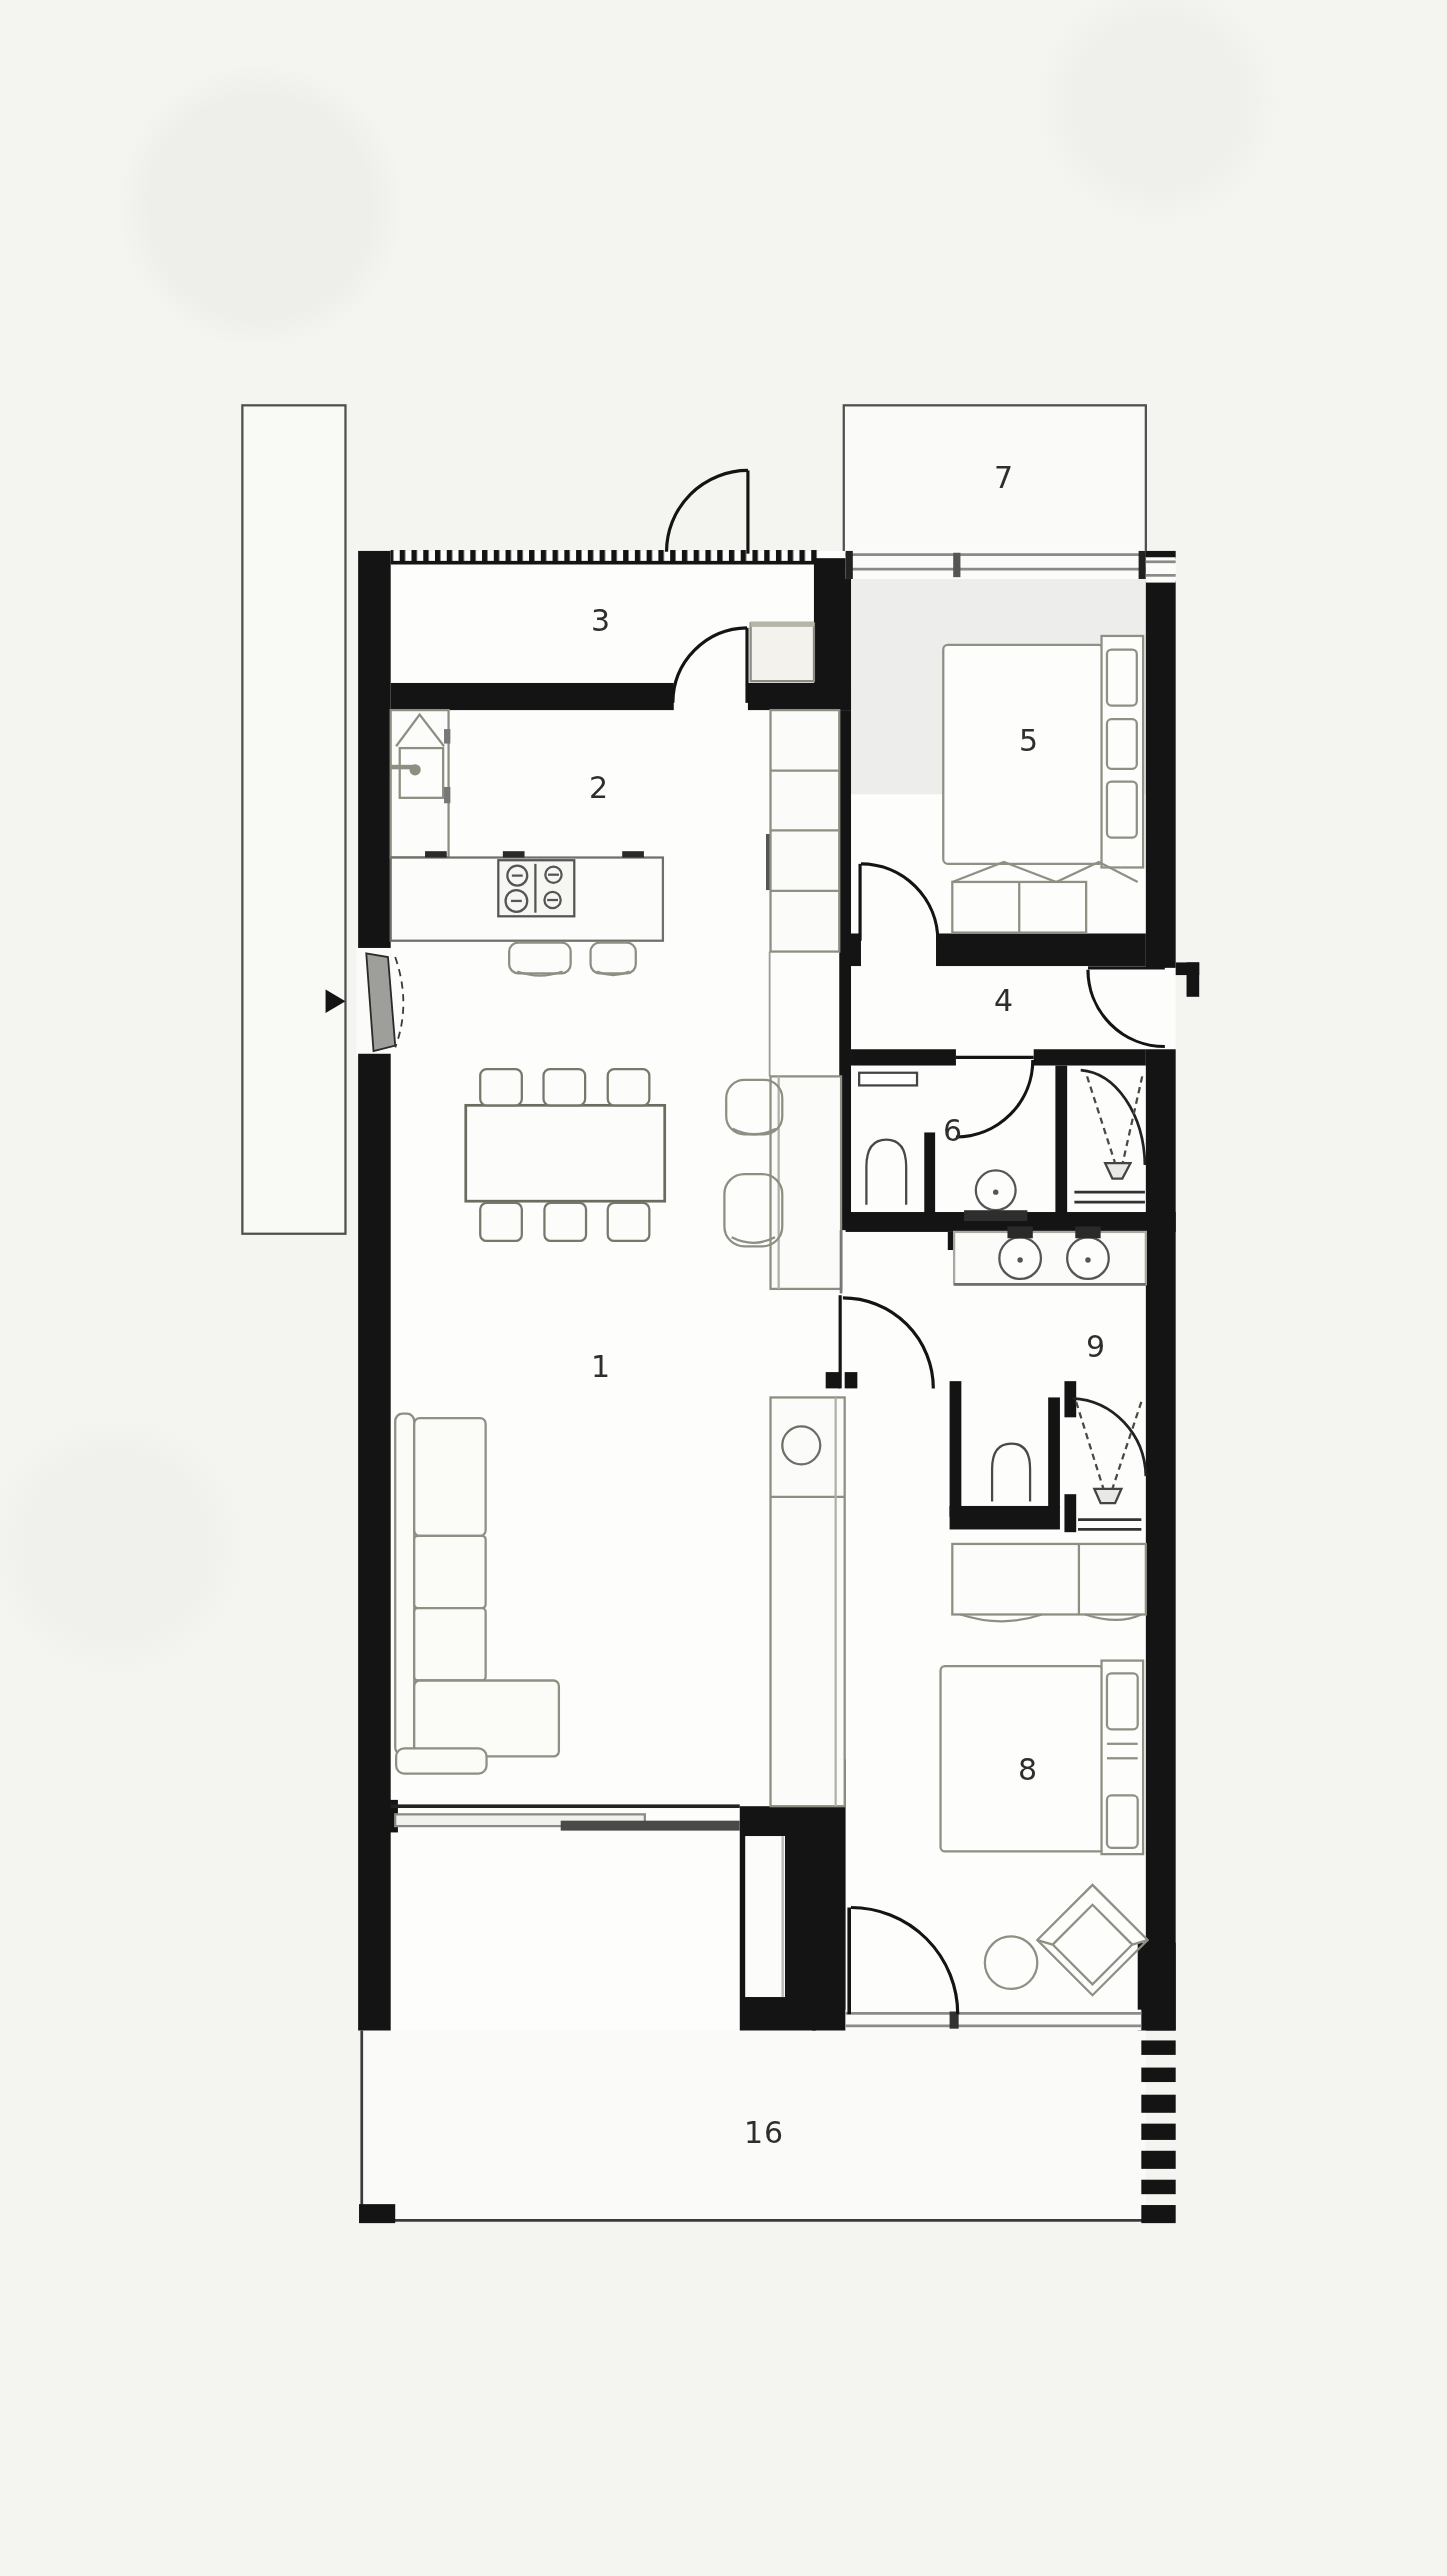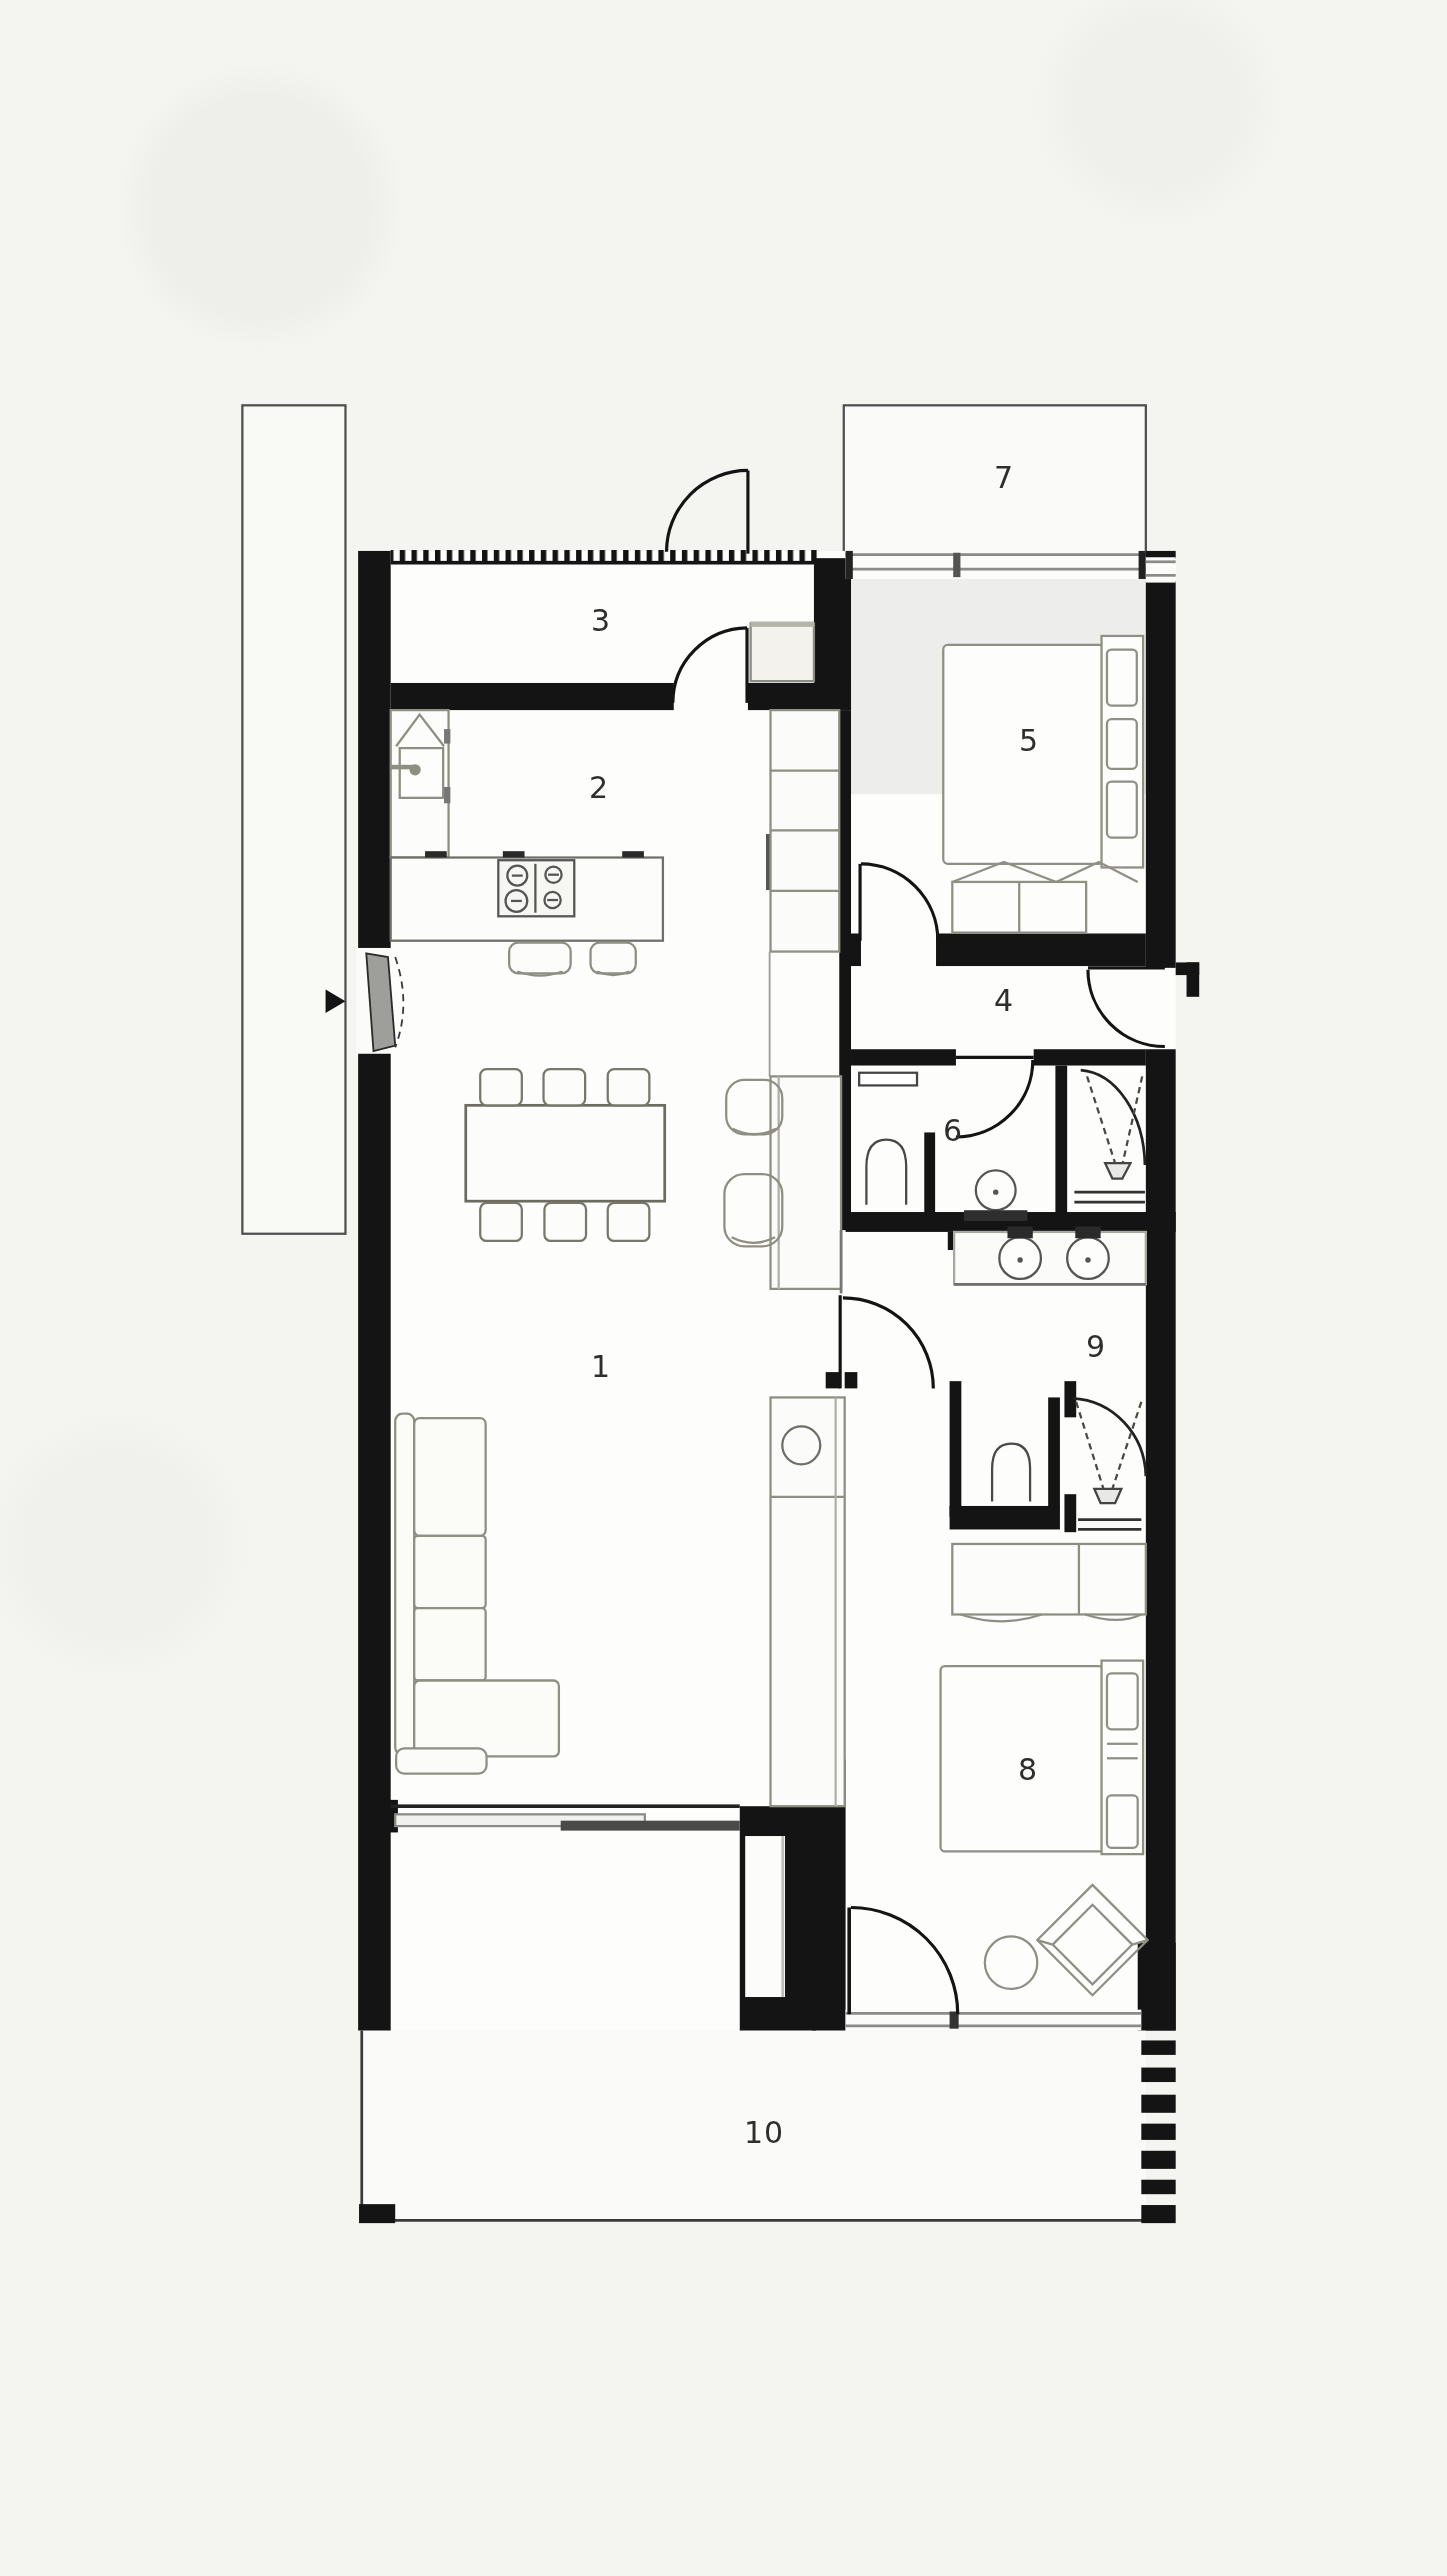--- a/index.html
+++ b/index.html
@@ -299,16 +299,16 @@
 
 <div class="room-label" style="left:601px;top:1366px;">1</div>
 <div class="room-label" style="left:599px;top:787px;">2</div>
 <div class="room-label" style="left:601px;top:620px;">3</div>
 <div class="room-label" style="left:1004px;top:1000px;">4</div>
 <div class="room-label" style="left:1029px;top:740px;">5</div>
 <div class="room-label" style="left:953px;top:1130px;">6</div>
 <div class="room-label" style="left:1004px;top:477px;">7</div>
 <div class="room-label" style="left:1028px;top:1769px;">8</div>
 <div class="room-label" style="left:1096px;top:1346px;">9</div>
-<div class="room-label" style="left:764px;top:2132px;">10</div>
+<div class="room-label" style="left:764px;top:2132px;">16</div>
 
 </div>
 
 
 </body></html>

